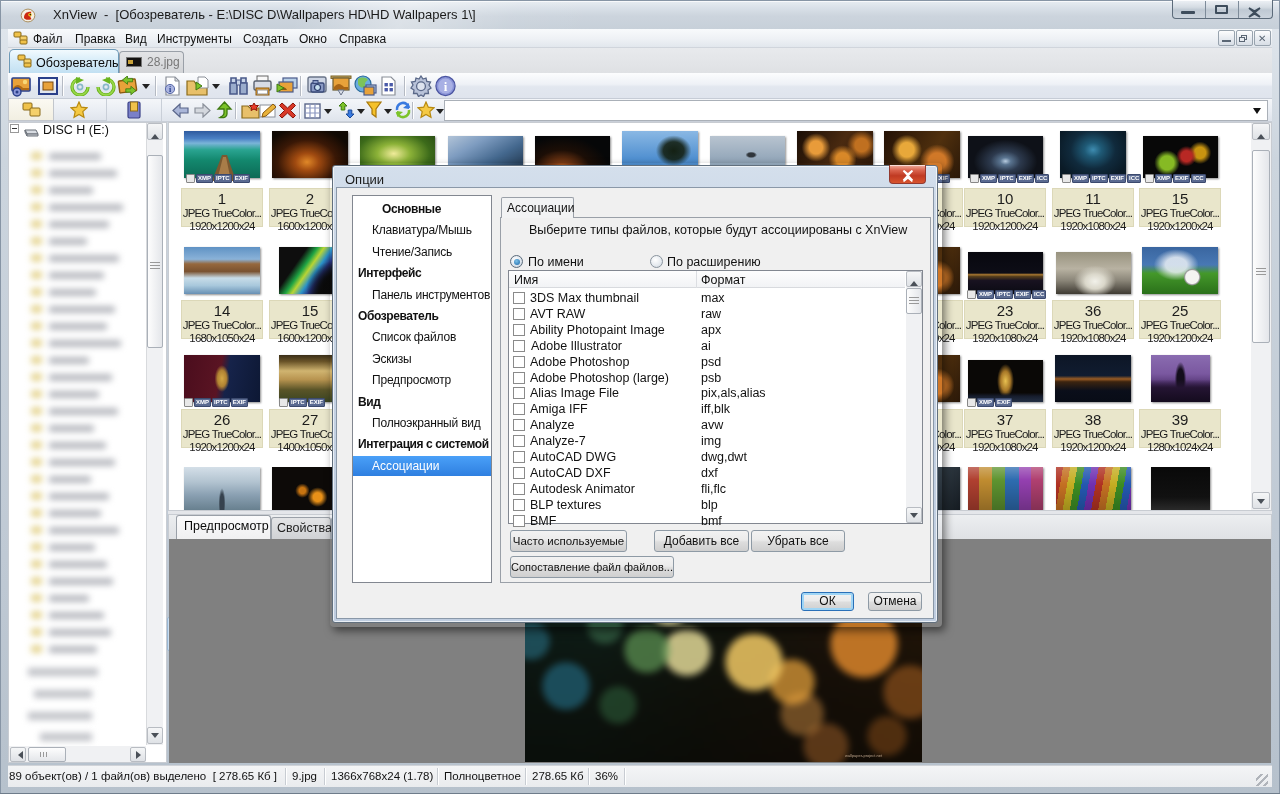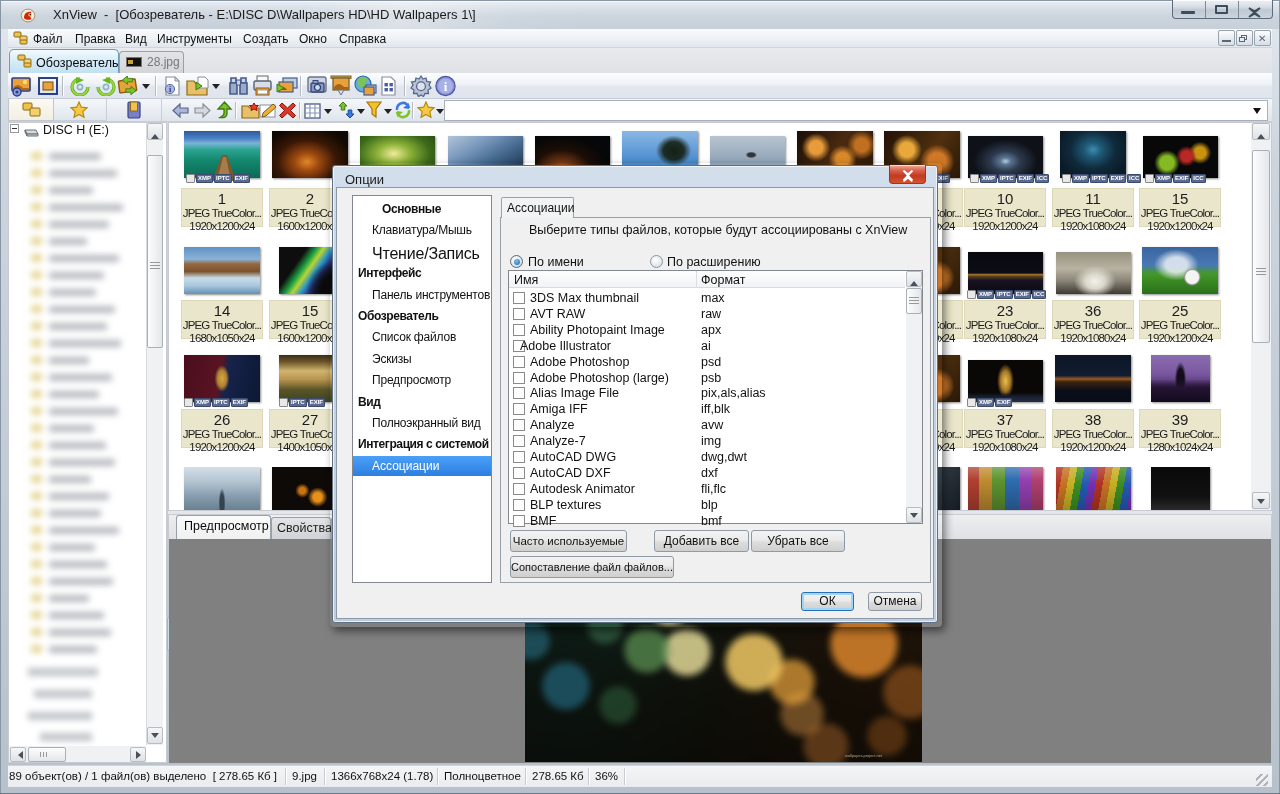--- a/index.html
+++ b/index.html
@@ -598,21 +598,21 @@
  background:linear-gradient(180deg,#f0b0a0 0%,#d9624c 30%,#c03a22 60%,#d8542e 100%);box-shadow:inset 0 1px 0 rgba(255,255,255,.6);"></div>
 <div class="a" style="left:902px;top:168px;width:12px;height:12px;">
 <svg width="12" height="12" viewBox="0 0 12 12">
       <path d="M1 0 L6 4 L11 0 M1 12 L6 8 L11 12 M1 0 L11 11 M11 0 L1 11" stroke="#fff" stroke-width="2" fill="none" transform="scale(0.9) translate(0.6,0.6)"></path>
     </svg></div>
 
 <div class="a" style="left:336px;top:187px;width:598px;height:432px;background:#f0f0f0;border:1px solid #8a98a8;"></div>
 <div class="a" style="left:352px;top:195px;width:140px;height:388px;background:#fff;border:1px solid #828790;"></div>
 <div class="a" style="left:358px;top:202px;font-size:12px;color:#111;font-weight:bold;letter-spacing:-0.4px;white-space:nowrap;margin-left:24px;">Основные</div>
 <div class="a" style="left:372px;top:223.4px;font-size:12px;color:#111;font-weight:normal;letter-spacing:-0.2px;white-space:nowrap;">Клавиатура/Мышь</div>
-<div class="a" style="left:372px;top:244.8px;font-size:16px;color:#111;font-weight:normal;letter-spacing:-0.2px;white-space:nowrap;">Чтение/Запись</div>
+<div class="a" style="left:372px;top:244.8px;font-size:12px;color:#111;font-weight:normal;letter-spacing:-0.2px;white-space:nowrap;">Чтение/Запись</div>
 <div class="a" style="left:358px;top:266.2px;font-size:12px;color:#111;font-weight:bold;letter-spacing:-0.4px;white-space:nowrap;">Интерфейс</div>
 <div class="a" style="left:372px;top:287.6px;font-size:12px;color:#111;font-weight:normal;letter-spacing:-0.2px;white-space:nowrap;">Панель инструментов</div>
 <div class="a" style="left:358px;top:309.0px;font-size:12px;color:#111;font-weight:bold;letter-spacing:-0.4px;white-space:nowrap;">Обозреватель</div>
 <div class="a" style="left:372px;top:330.4px;font-size:12px;color:#111;font-weight:normal;letter-spacing:-0.2px;white-space:nowrap;">Список файлов</div>
 <div class="a" style="left:372px;top:351.8px;font-size:12px;color:#111;font-weight:normal;letter-spacing:-0.2px;white-space:nowrap;">Эскизы</div>
 <div class="a" style="left:372px;top:373.2px;font-size:12px;color:#111;font-weight:normal;letter-spacing:-0.2px;white-space:nowrap;">Предпросмотр</div>
 <div class="a" style="left:358px;top:394.6px;font-size:12px;color:#111;font-weight:bold;letter-spacing:-0.4px;white-space:nowrap;">Вид</div>
 <div class="a" style="left:372px;top:416.0px;font-size:12px;color:#111;font-weight:normal;letter-spacing:-0.2px;white-space:nowrap;">Полноэкранный вид</div>
 <div class="a" style="left:358px;top:437.4px;font-size:12px;color:#111;font-weight:bold;letter-spacing:-0.4px;white-space:nowrap;">Интеграция с системой</div>
 <div class="a" style="left:353px;top:455.8px;width:138px;height:20px;background:linear-gradient(180deg,#4aa0f8,#2e7fe0);"></div>
@@ -638,21 +638,21 @@
 <div class="chk" style="left:4px;top:3px;"></div>
     <div class="rowtx" style="left:21px;top:2px;">3DS Max thumbnail</div>
     <div class="rowtx" style="left:192px;top:2px;">max</div>
 <div class="chk" style="left:4px;top:18.9px;"></div>
     <div class="rowtx" style="left:21px;top:17.9px;">AVT RAW</div>
     <div class="rowtx" style="left:192px;top:17.9px;">raw</div>
 <div class="chk" style="left:4px;top:34.8px;"></div>
     <div class="rowtx" style="left:21px;top:33.8px;">Ability Photopaint Image</div>
     <div class="rowtx" style="left:192px;top:33.8px;text-align:right;">apx</div>
 <div class="chk" style="left:4px;top:50.7px;"></div>
-    <div class="rowtx" style="left:11px;top:49.7px;">Adobe Illustrator</div>
+    <div class="rowtx" style="left:22px;top:49.7px;">Adobe Illustrator</div>
     <div class="rowtx" style="left:192px;top:49.7px;">ai</div>
 <div class="chk" style="left:4px;top:66.6px;"></div>
     <div class="rowtx" style="left:21px;top:65.6px;">Adobe Photoshop</div>
     <div class="rowtx" style="left:192px;top:65.6px;">psd</div>
 <div class="chk" style="left:4px;top:82.5px;"></div>
     <div class="rowtx" style="left:21px;top:81.5px;">Adobe Photoshop (large)</div>
     <div class="rowtx" style="left:192px;top:81.5px;">psb</div>
 <div class="chk" style="left:4px;top:98.4px;"></div>
     <div class="rowtx" style="left:21px;top:97.4px;">Alias Image File</div>
     <div class="rowtx" style="left:192px;top:97.4px;">pix,als,alias</div>

